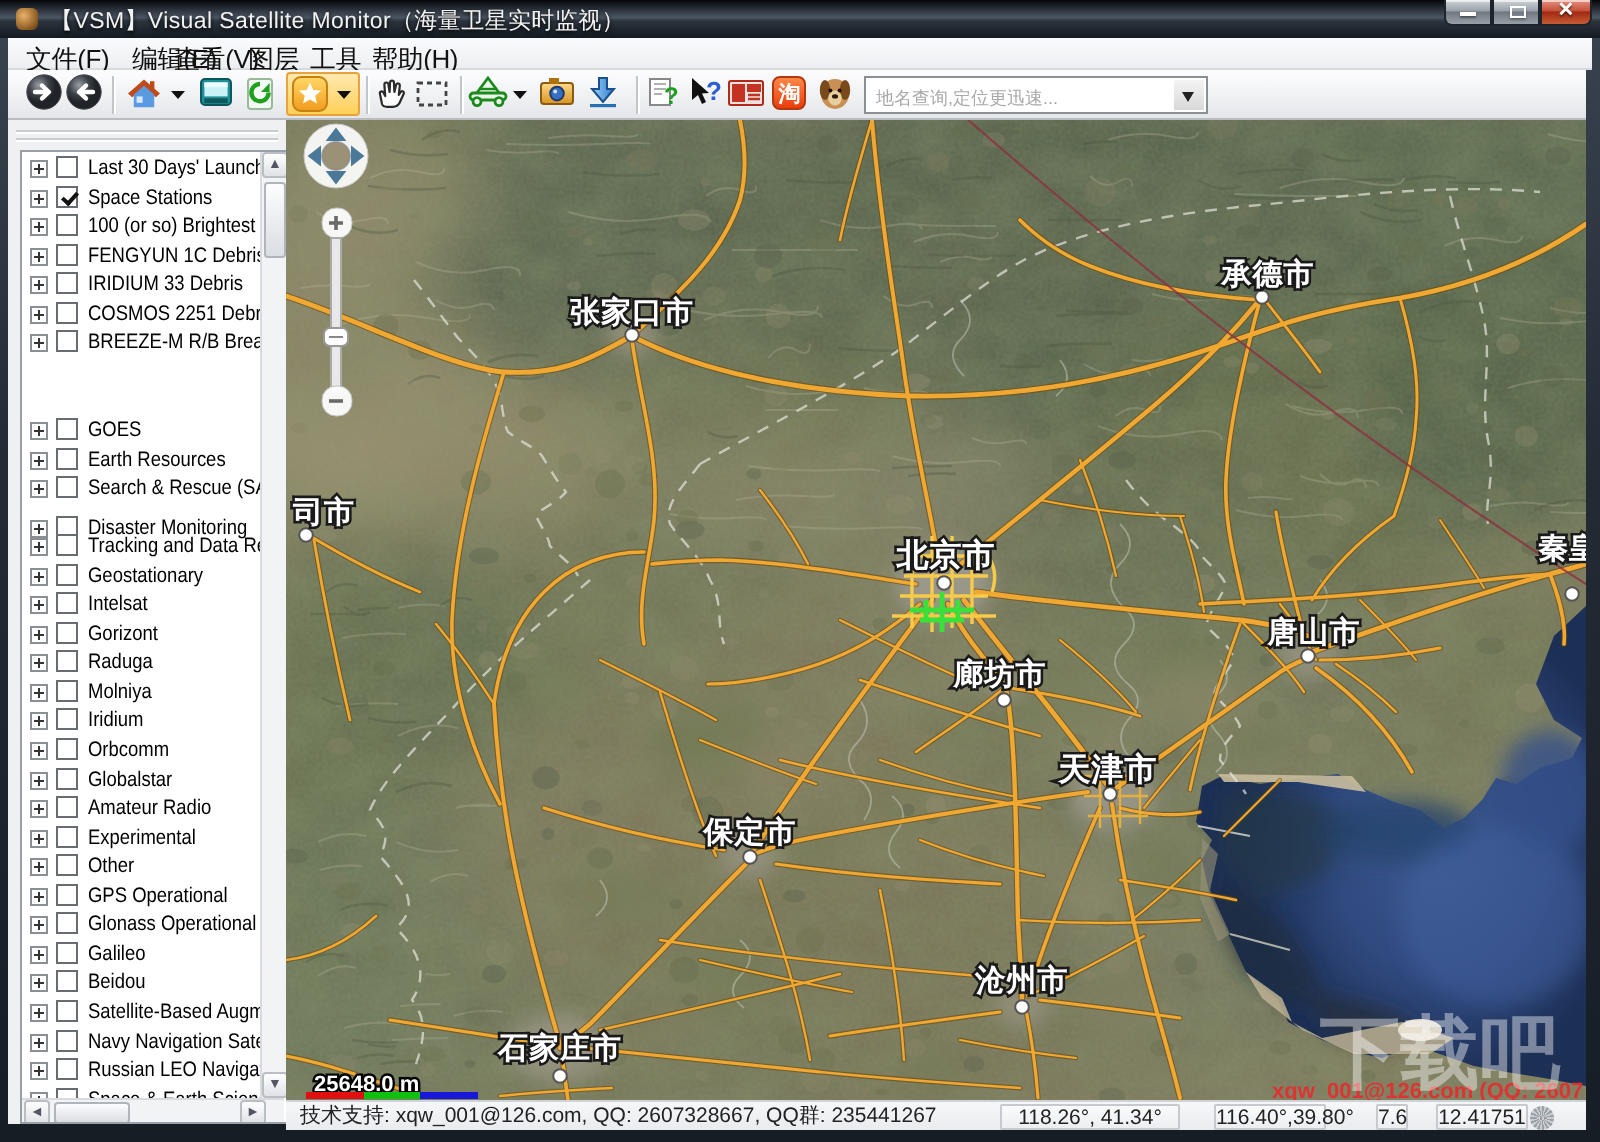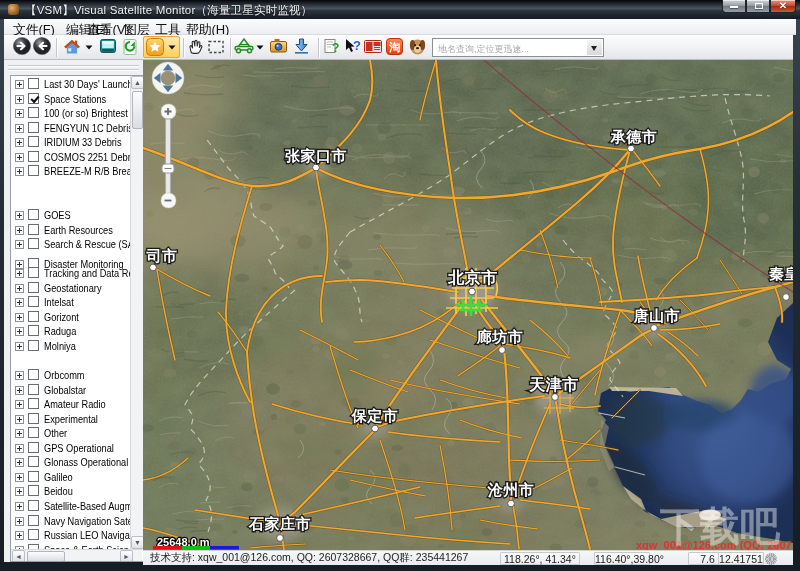--- a/index.html
+++ b/index.html
@@ -1133,20 +1133,25 @@
 <div class="trow" style="top:248.4px">
         <div class="plus"></div>
         <div class="cbx"></div>
         <span class="tlabel">Raduga</span>
       </div>
 <div class="trow" style="top:262.9px">
         <div class="plus"></div>
         <div class="cbx"></div>
         <span class="tlabel">Molniya</span>
       </div>
+<div class="trow" style="top:277.4px">
+        <div class="plus"></div>
+        <div class="cbx"></div>
+        <span class="tlabel">Iridium</span>
+      </div>
 <div class="trow" style="top:292.0px">
         <div class="plus"></div>
         <div class="cbx"></div>
         <span class="tlabel">Orbcomm</span>
       </div>
 <div class="trow" style="top:306.6px">
         <div class="plus"></div>
         <div class="cbx"></div>
         <span class="tlabel">Globalstar</span>
       </div>
@@ -1212,17 +1217,17 @@
       </div>
 <div class="hsb">
         <div class="sbbtn" style="left:1px;top:0">◄</div>
         <div class="sbthumb" style="left:16px;top:1px;width:38px;height:11px"></div>
         <div class="sbbtn" style="left:109px;top:0">►</div>
       </div>
 </div>
 </div>
 <div id="statusbar">
 <span style="position:absolute;left:7px;top:0px">技术支持: xqw_001@126.com, QQ: 2607328667, QQ群: 235441267</span>
-<div class="sec" style="left:357px;width:80px">118.26°, 41.34°</div>
-<div class="sec" style="left:451px;width:56px">116.40°,39.80°</div>
-<div class="sec" style="left:545px;width:39px">7.6</div>
+<div class="sec" style="left:357px;width:90px">118.26°, 41.34°</div>
+<div class="sec" style="left:464px;width:56px">116.40°,39.80°</div>
+<div class="sec" style="left:545px;width:16px">7.6</div>
 <div class="sec" style="left:575px;width:46px">12.41751</div>
 <div class="grip"></div>
 </div>
 </body></html>

